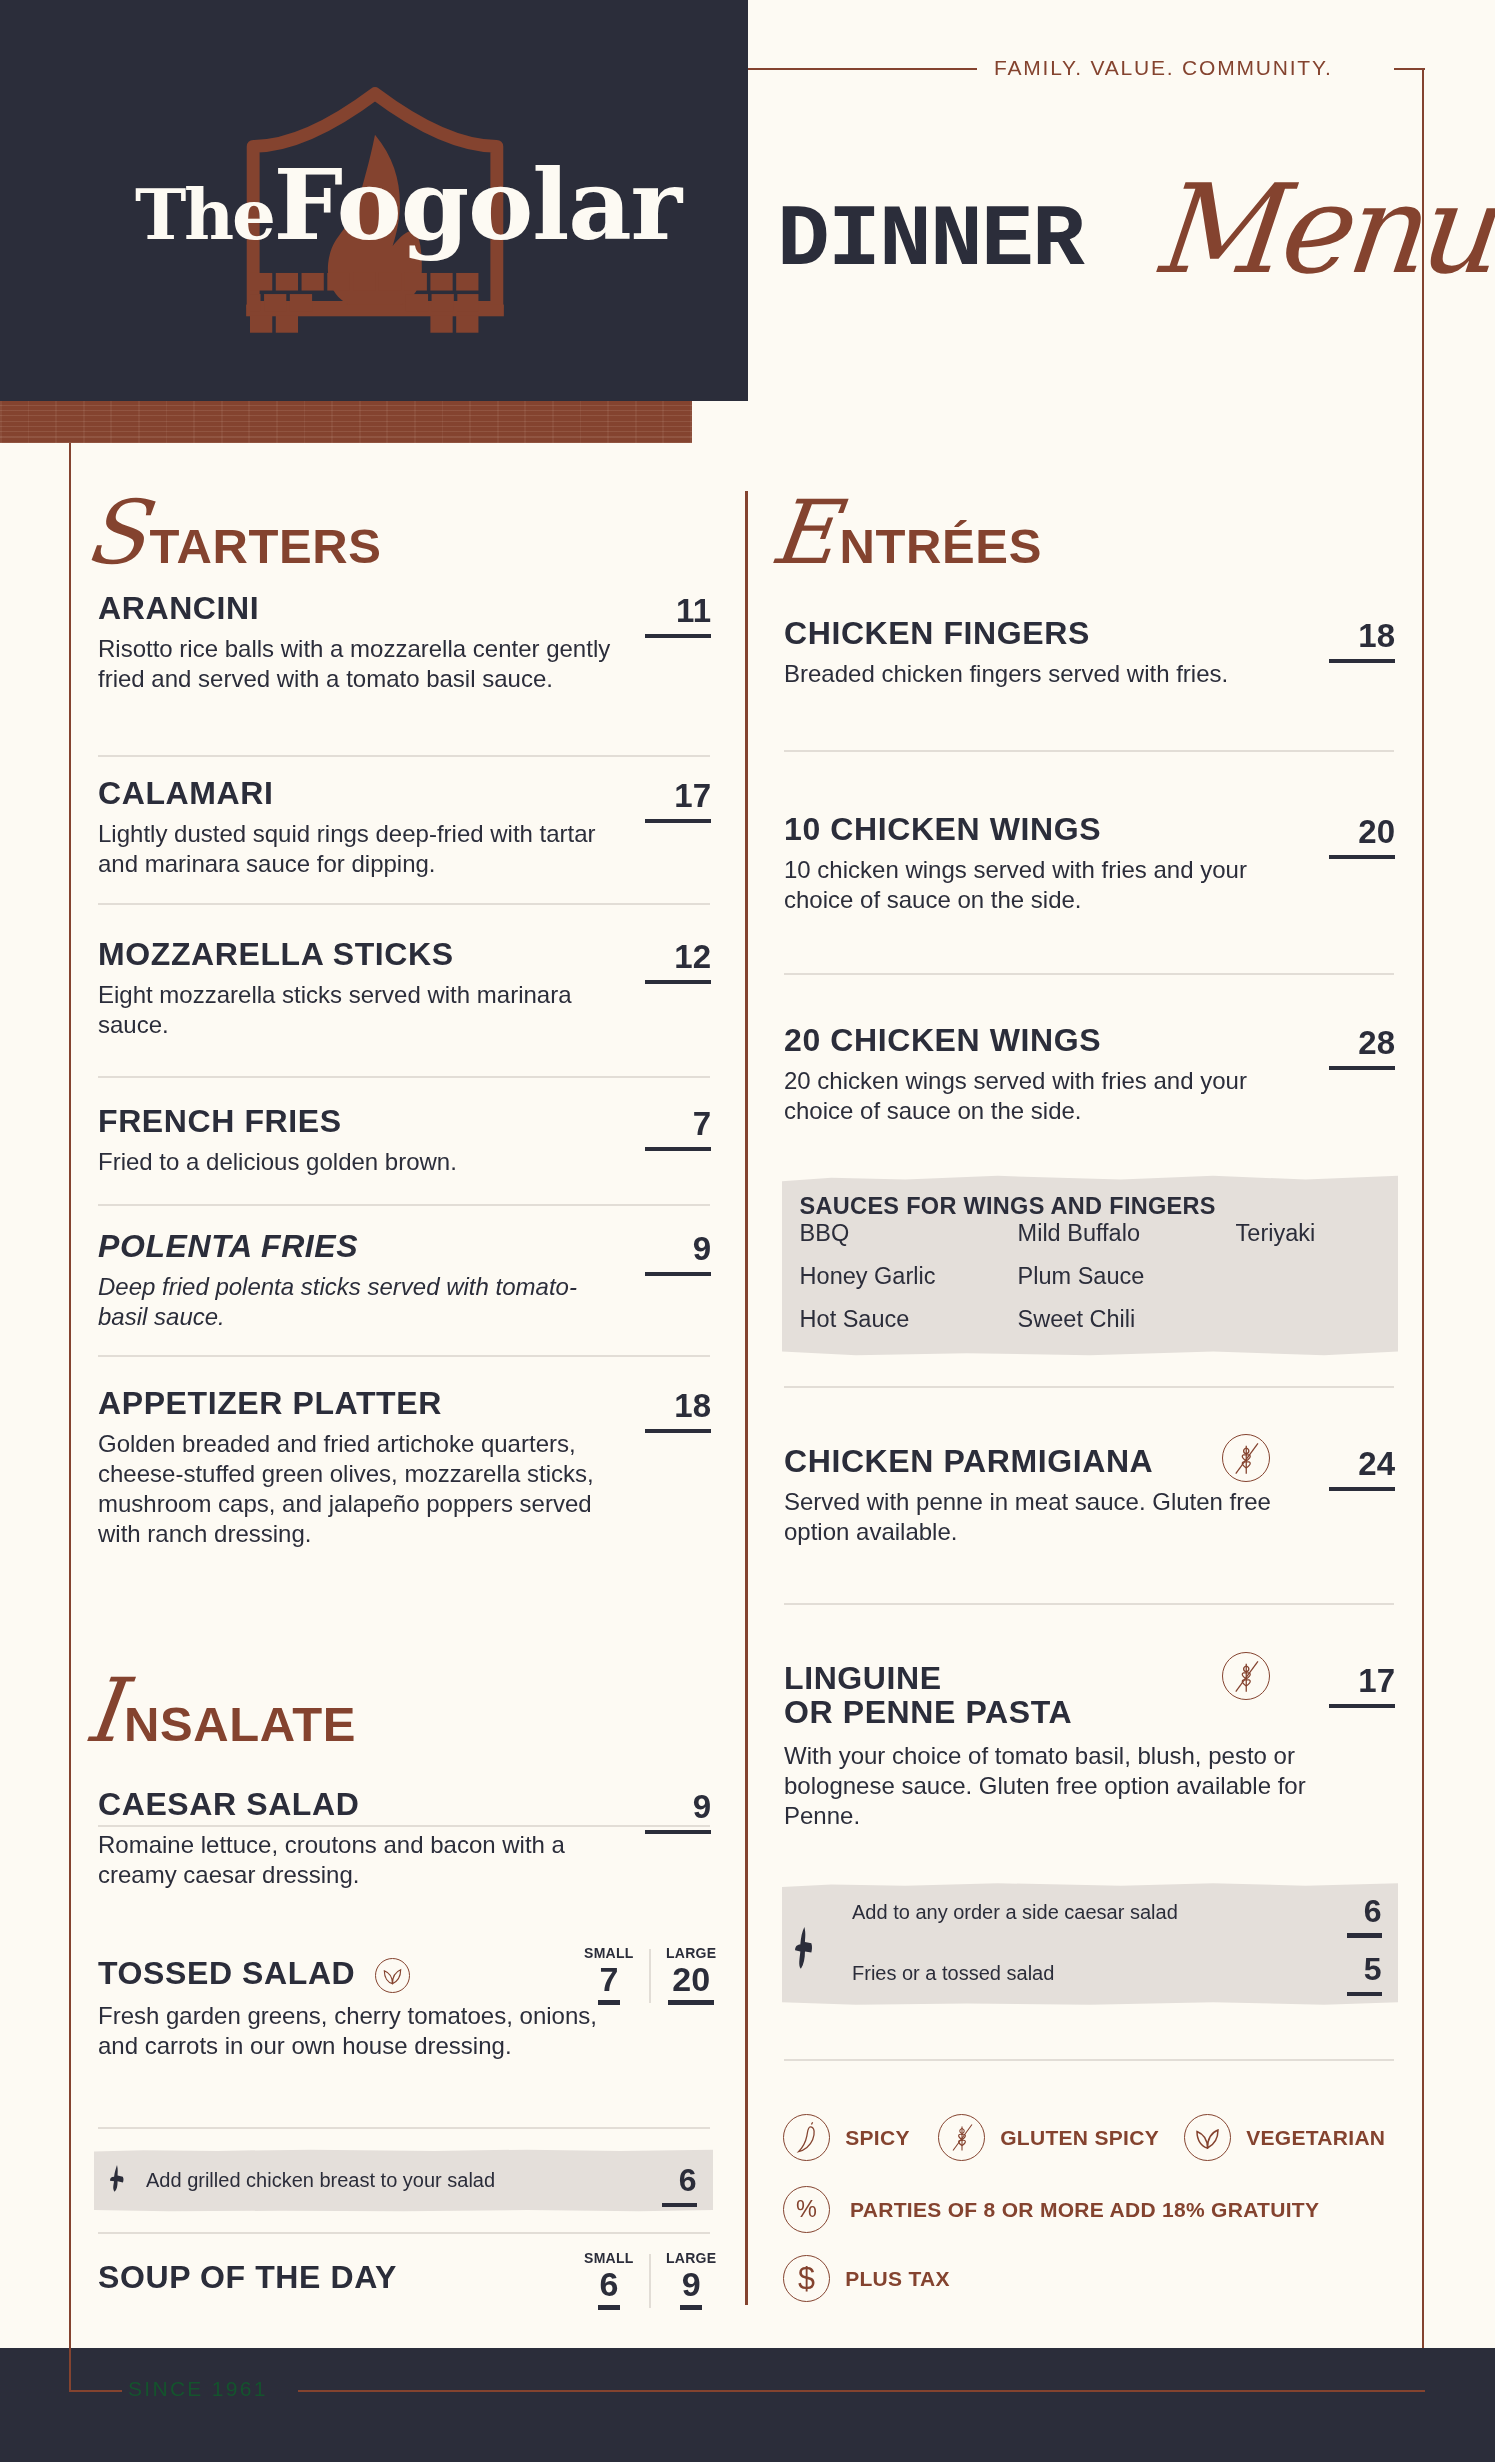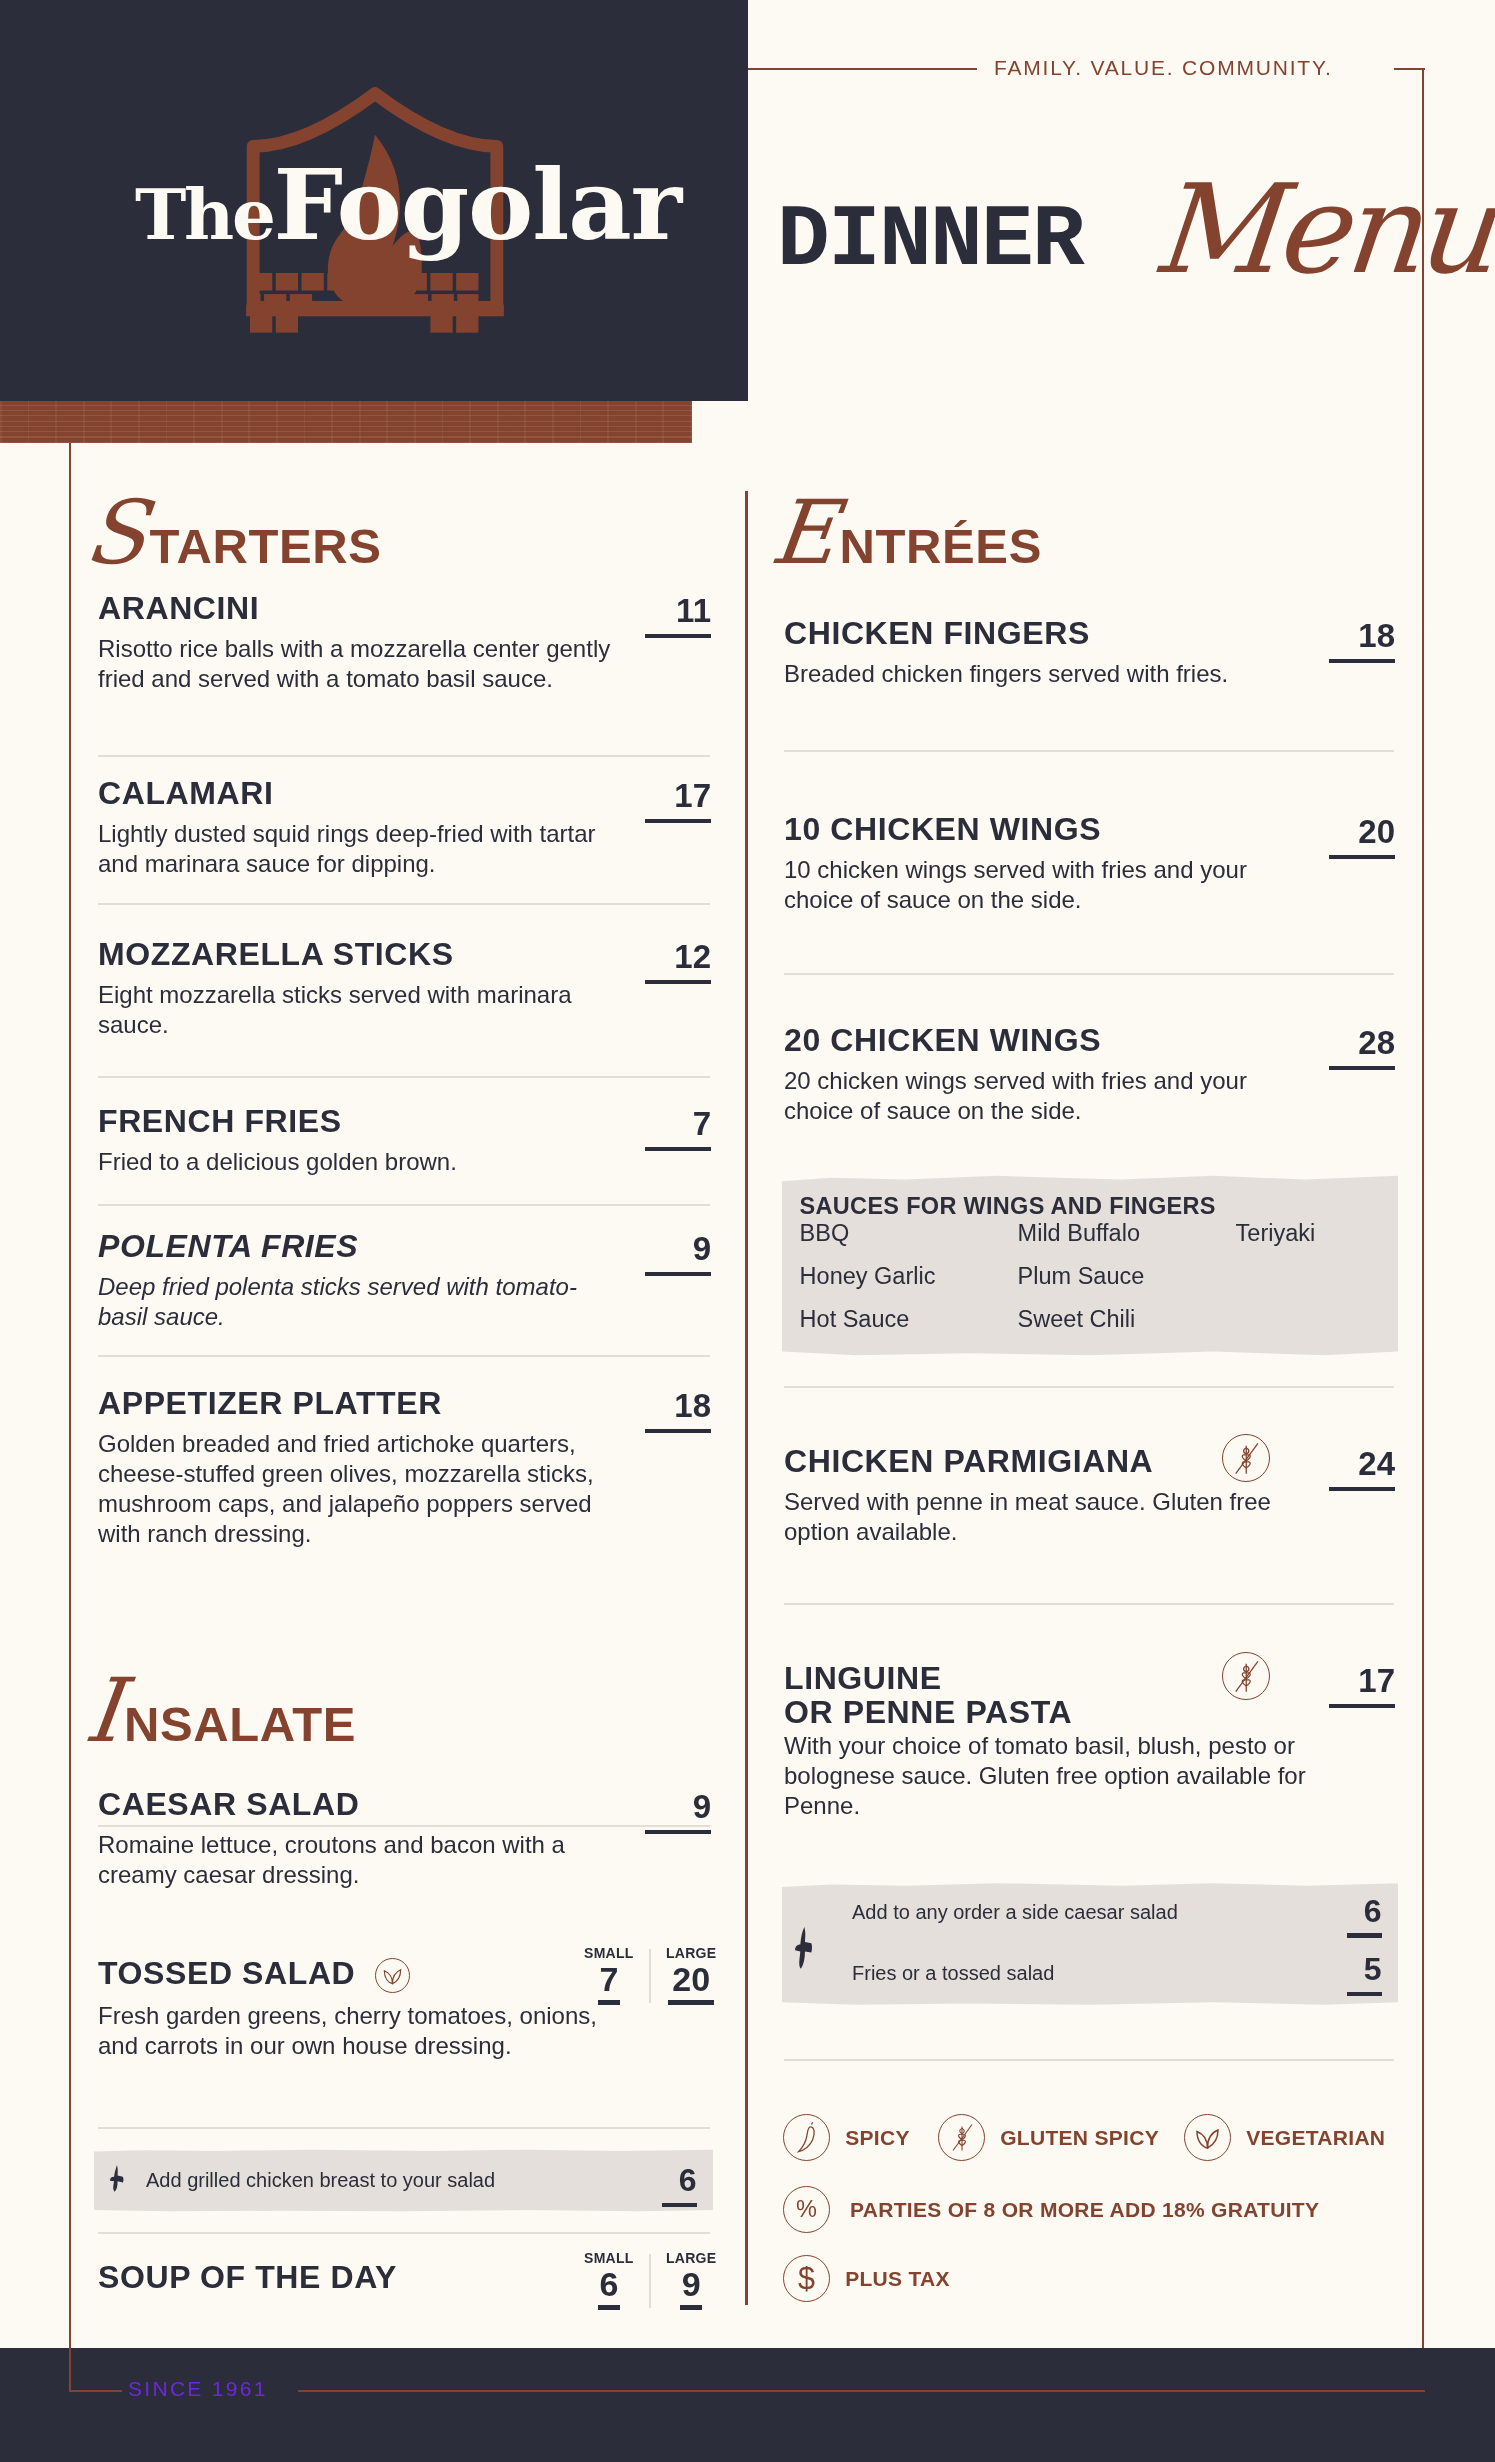--- a/index.html
+++ b/index.html
@@ -32,21 +32,21 @@
 
   .title-dinner { left: 777px; top: 191px; font-size: 88px; font-weight: bold; color: #2b2d3a; letter-spacing: -1.8px; font-family: Liberation Mono, monospace; }
   .title-menu { left: 1164px; top: 158px; font-family: "DejaVu Serif", serif; font-style: italic; font-size: 123px;
     color: #84432f; letter-spacing: -5.9px; transform: skewX(-8deg); }
 
   
   .center-line { left: 745px; top: 491px; width: 2.9px; height: 1814px; background: #84432f; }
 
   
   .footer { left: 0; top: 2348px; width: 1495px; height: 114px; background: #2b2d3a; }
-  .since { left: 128px; top: 2377px; font-size: 21px; letter-spacing: 2.3px; color: #6d28d9; white-space: nowrap; }
+  .since { left: 128px; top: 2377px; font-size: 21px; letter-spacing: 2.3px; color: #14532d; white-space: nowrap; }
 
   
   .section-head { color: #84432f; font-weight: bold; white-space: nowrap; }
   .section-head .cap { font-family: "DejaVu Serif", serif; font-style: italic; font-weight: normal; font-size: 88px; display: inline-block; transform: skewX(-10deg); margin-right: -4.7px; }
   .section-head .rest { font-size: 49px; letter-spacing: 0.6px; }
 
   
   .item { position: absolute; }
   .item-name { font-size: 32px; font-weight: bold; letter-spacing: 0.6px; color: #2b2d3a; line-height: 1.05; white-space: nowrap; }
   .item-desc { font-size: 24px; line-height: 30px; color: #2b2d3a; margin-top: 8.2px; }
@@ -291,21 +291,21 @@
         <path d="M46 4 L8 56"></path>
       </g>
     </svg>
 </div>
 <div class="price" style="left:1329px; top:1445px; width:66px;"><span>24</span><span class="u"></span></div>
 <div class="divider" style="left:784px; top:1603px; width:610px;"></div>
 
 <div class="item" style="left:784px; top:1662px; width:528px;">
   <div class="item-name">LINGUINE</div>
   <div class="item-name">OR PENNE PASTA</div>
-  <div class="item-desc" style="margin-top:2px;">With your choice of tomato basil, blush, pesto or bolognese sauce. Gluten free option available for Penne.</div>
+  <div class="item-desc" style="margin-top:12px;">With your choice of tomato basil, blush, pesto or bolognese sauce. Gluten free option available for Penne.</div>
 </div>
 <div class="abs diet-icon" style="left:1222px; top:1652px;">
   <svg width="30.5" height="35" viewBox="0 0 52 60">
       <g fill="none" stroke="#84432f" stroke-width="2.2">
         <path d="M26 8 L26 56"></path>
         <path d="M26 12 C20 14 20 20 26 22 C32 20 32 14 26 12"></path>
         <path d="M26 24 C18 22 16 28 26 34 C36 28 34 22 26 24"></path>
         <path d="M26 36 C18 34 16 40 26 46 C36 40 34 34 26 36"></path>
         <path d="M46 4 L8 56"></path>
       </g>

